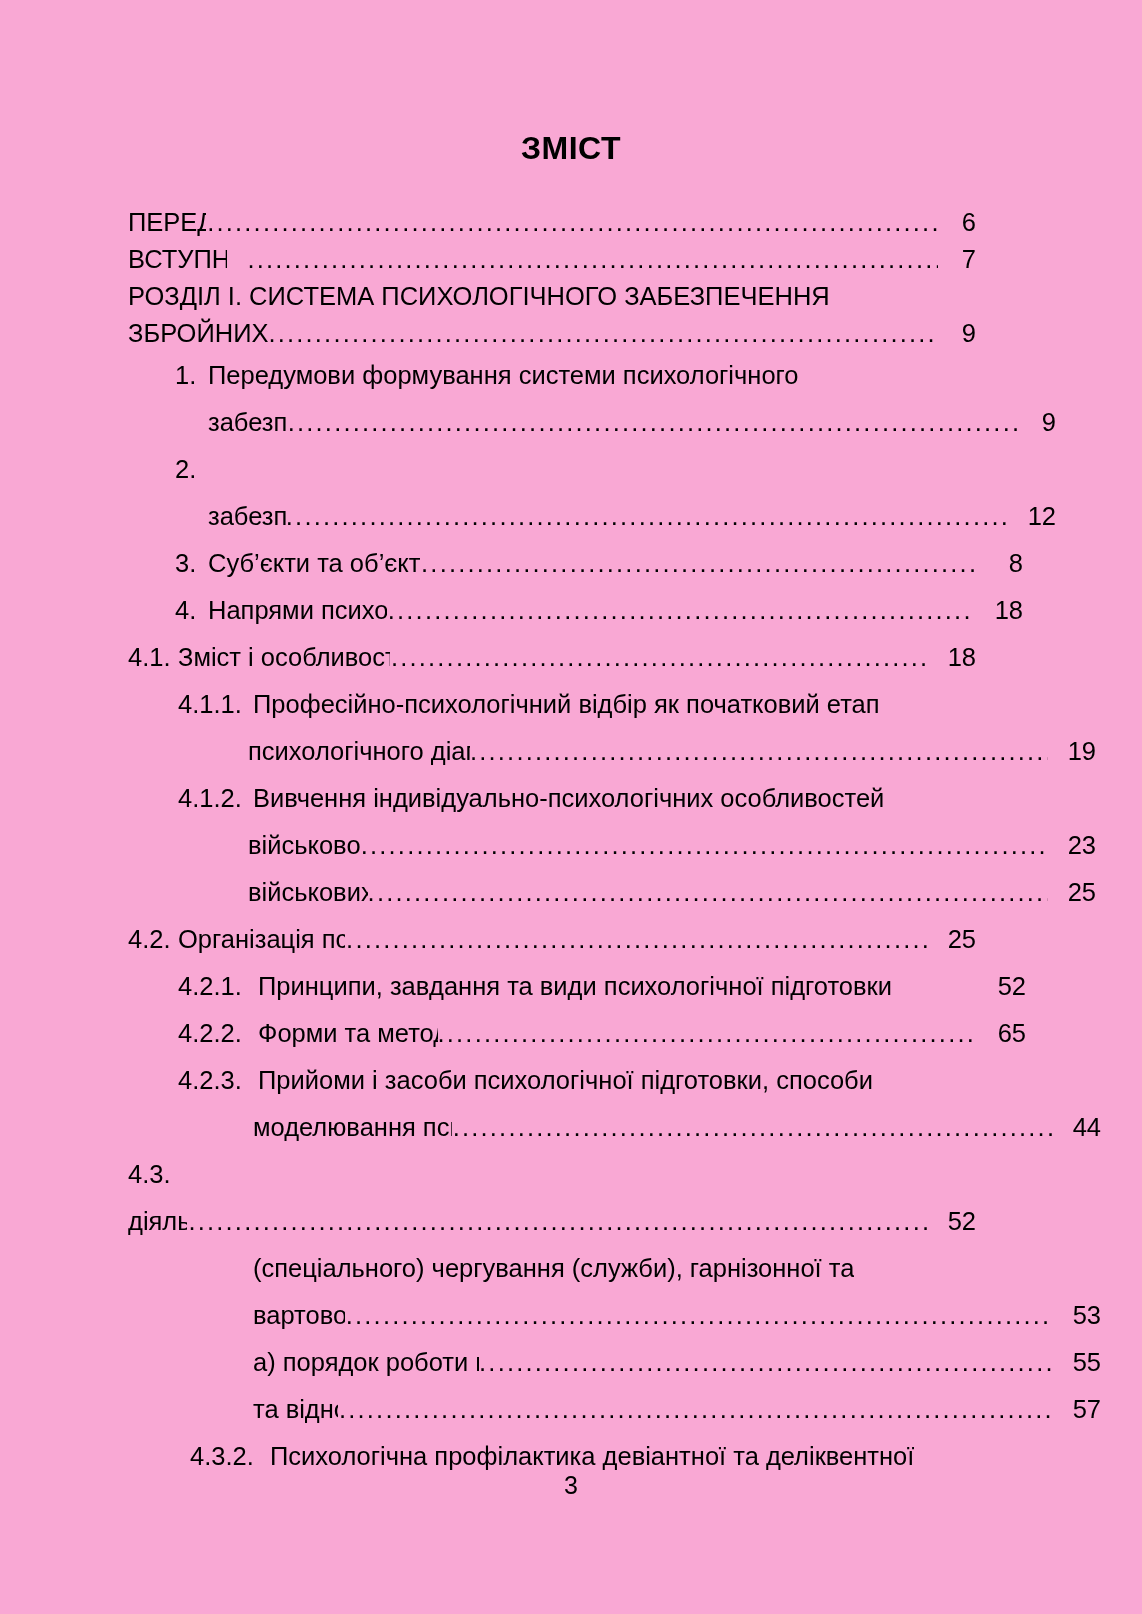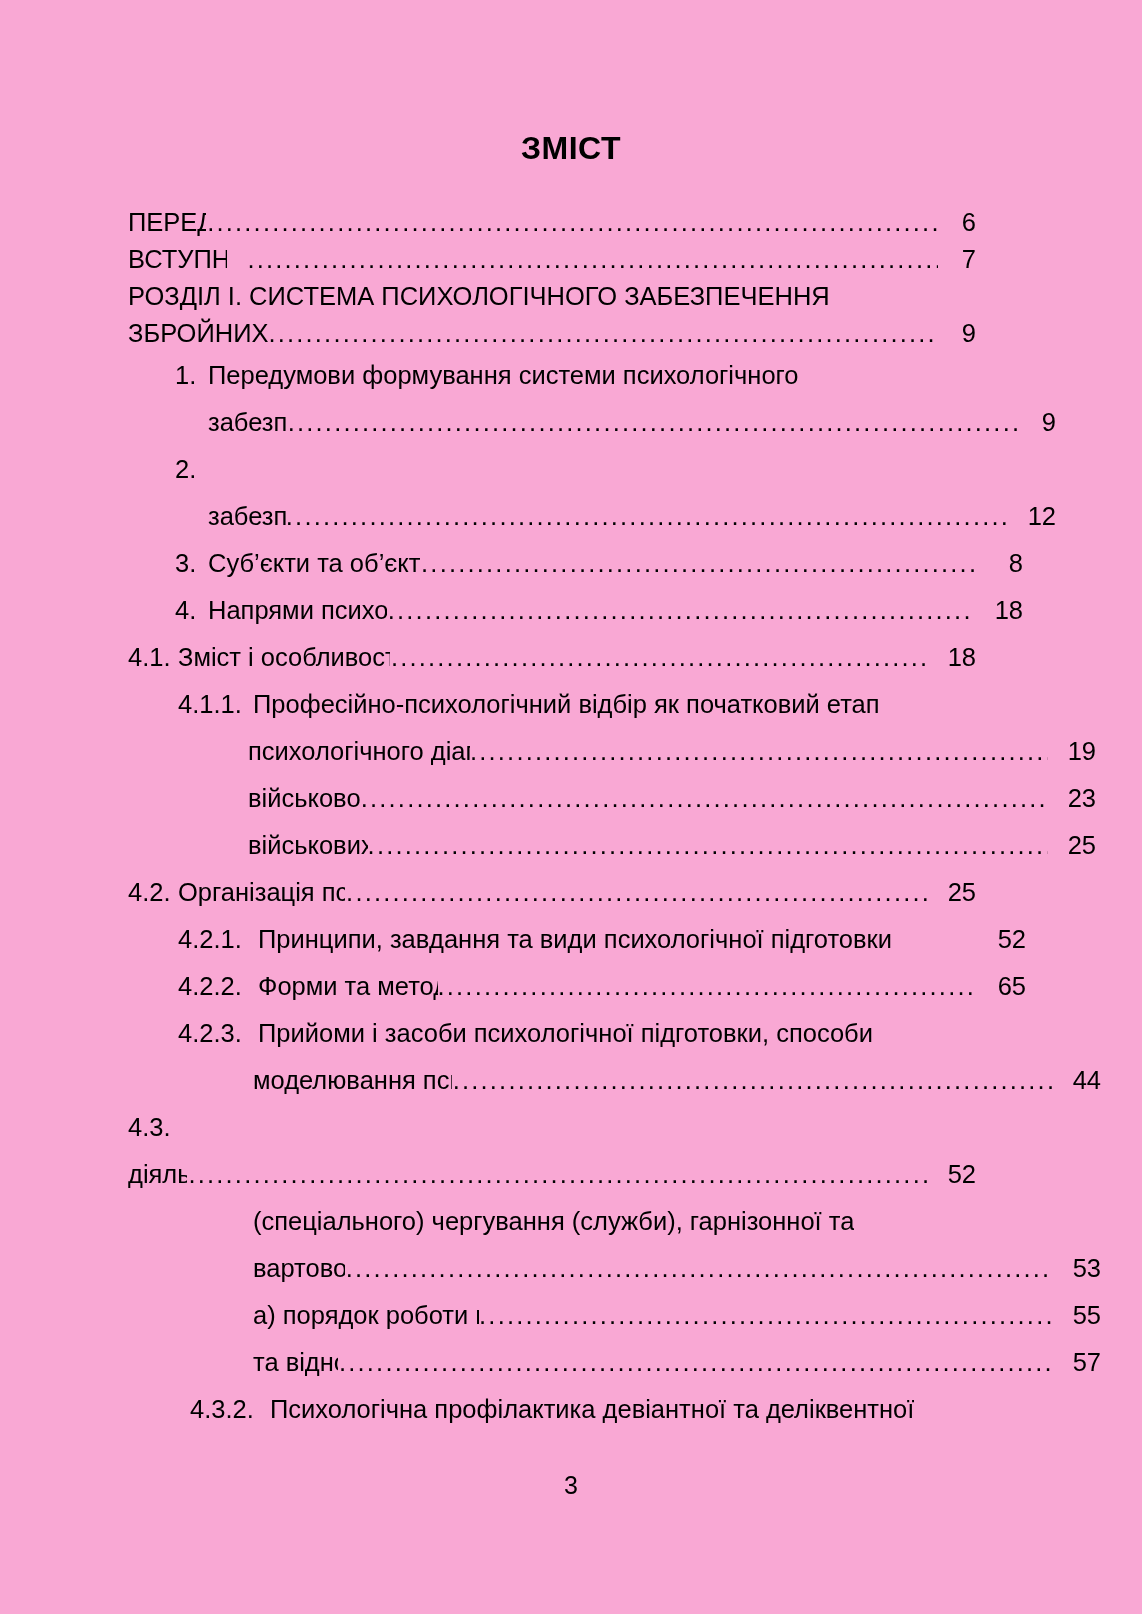--- a/index.html
+++ b/index.html
@@ -189,20 +189,24 @@
     <div class="row loose i2">
       <span class="num w3">4.1.1.</span>
       <span class="txt">Професійно-психологічний відбір як початковий етап</span>
     </div>
     <div class="row loose i4">
       <span class="txt">психологічного діагностування особового складу</span>
       <span class="leader nogap"></span>
       <span class="pg wide">19</span>
     </div>
 
+    <div class="row loose i2">
+      <span class="num w3">4.1.2.</span>
+      <span class="txt">Вивчення індивідуально-психологічних особливостей</span>
+    </div>
     <div class="row loose i4">
       <span class="txt">військовослужбовців</span>
       <span class="leader nogap"></span>
       <span class="pg wide">23</span>
     </div>
 
     <div class="row loose i4">
       <span class="txt">військових колективах</span>
       <span class="leader nogap"></span>
       <span class="pg wide">25</span>

